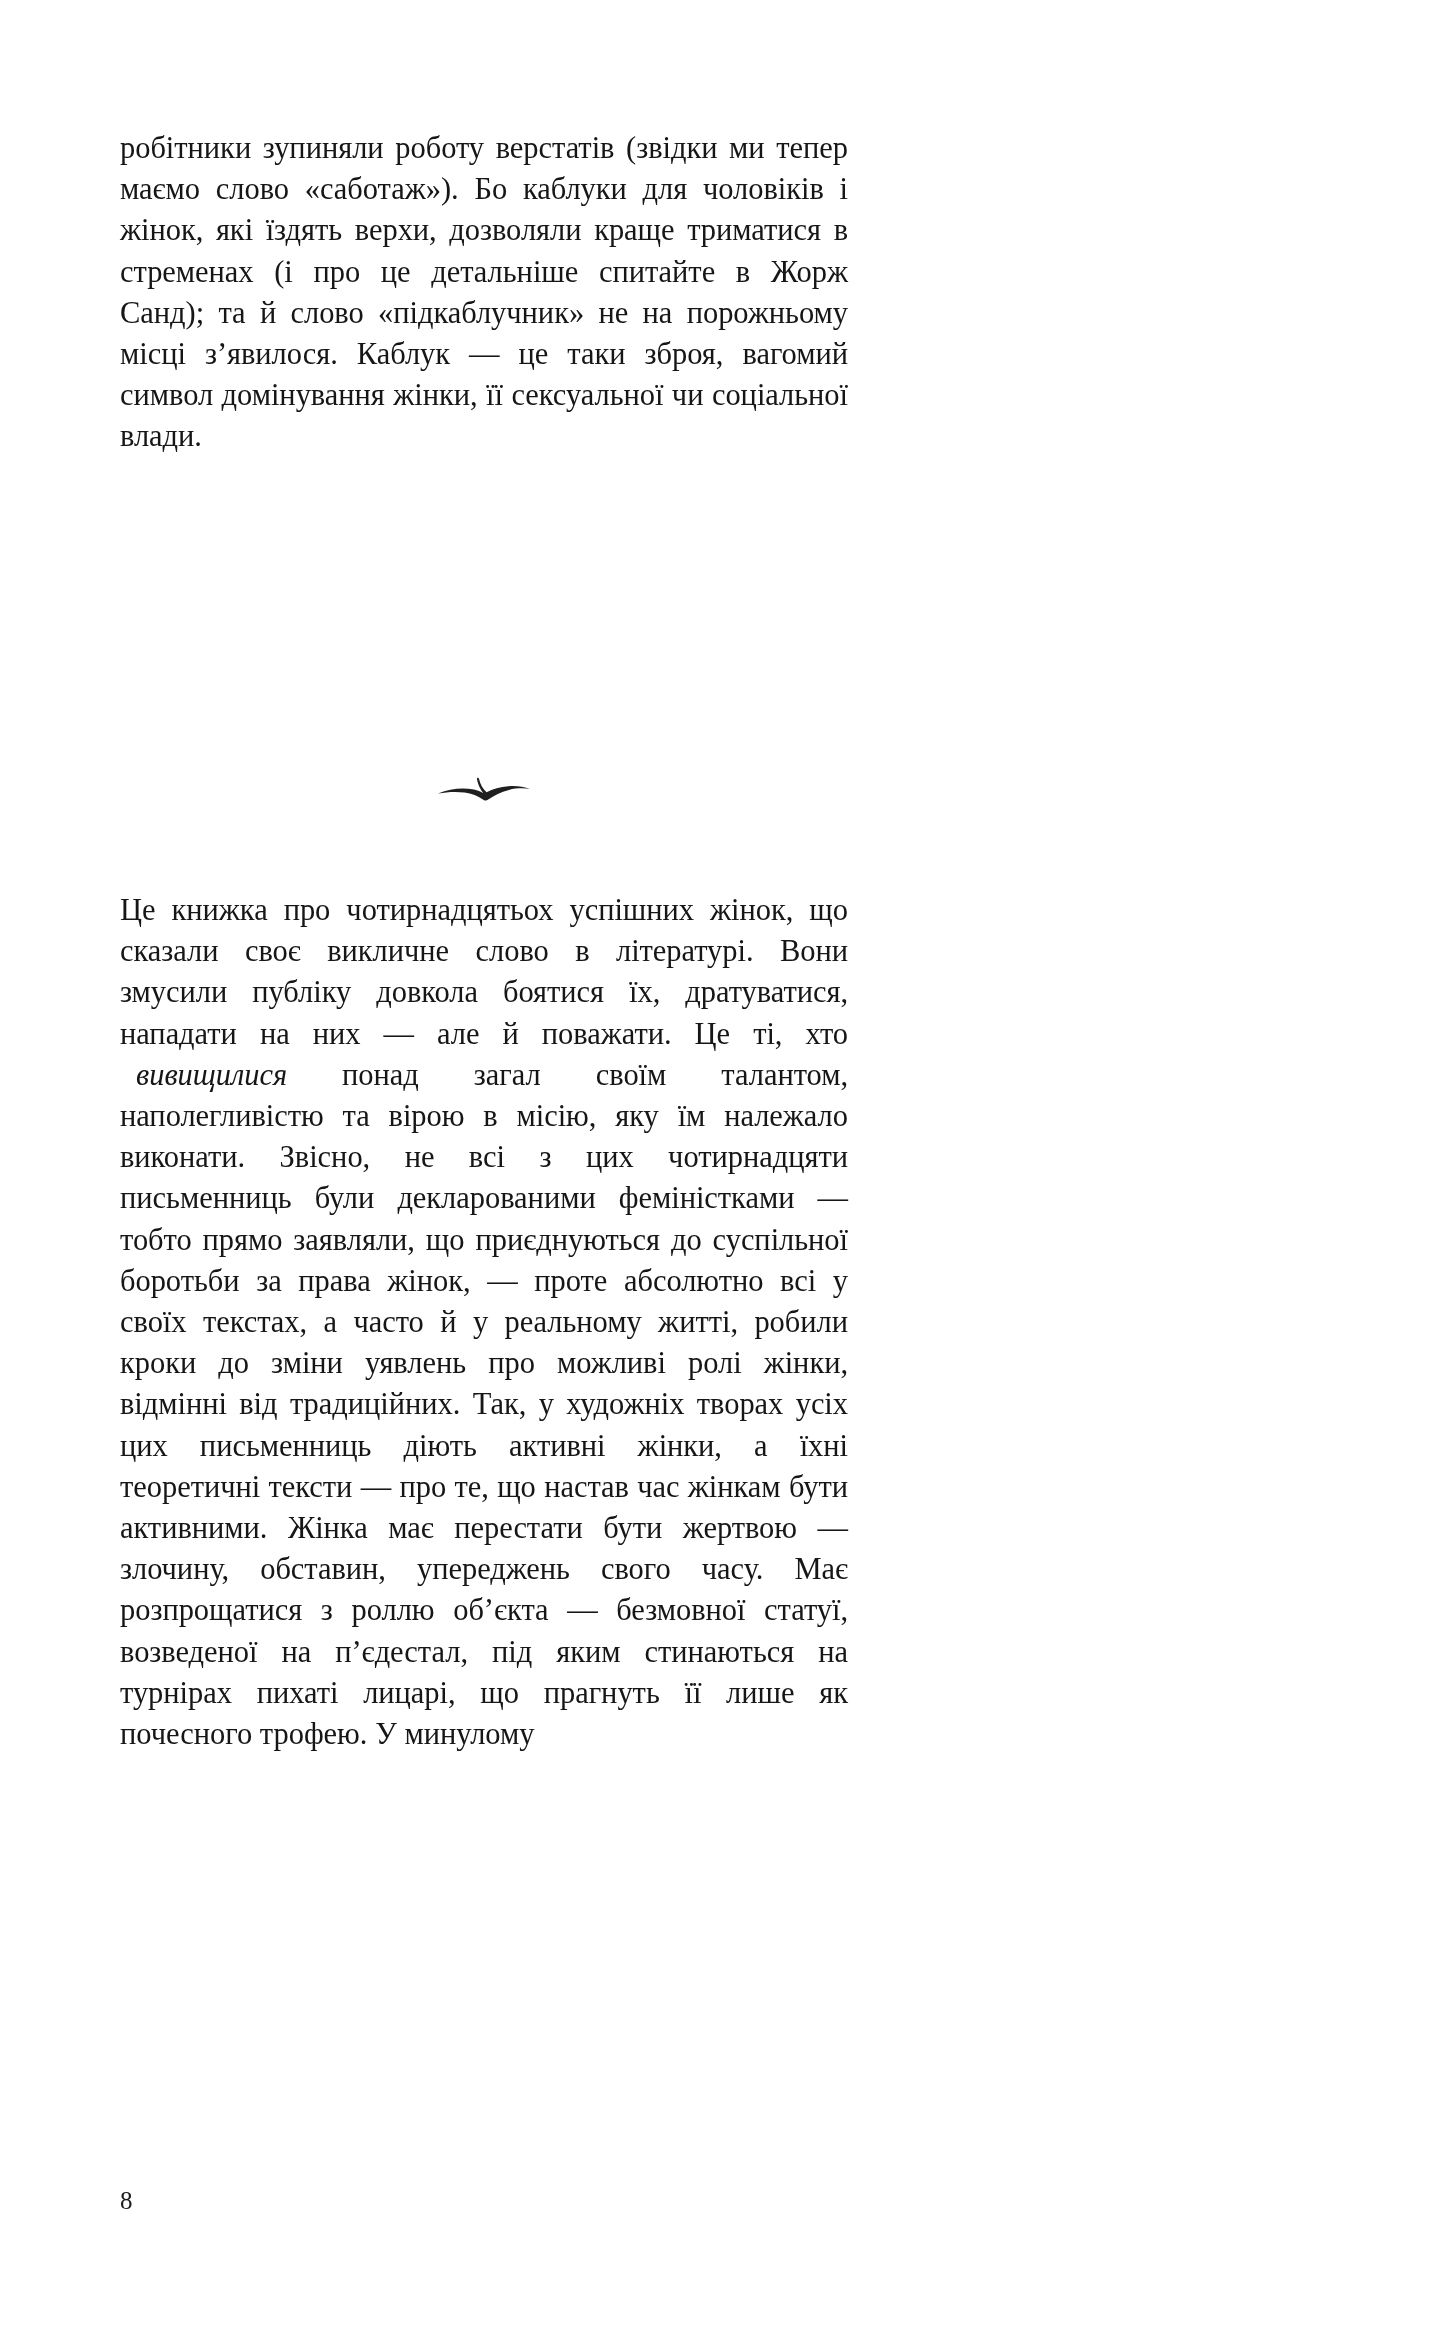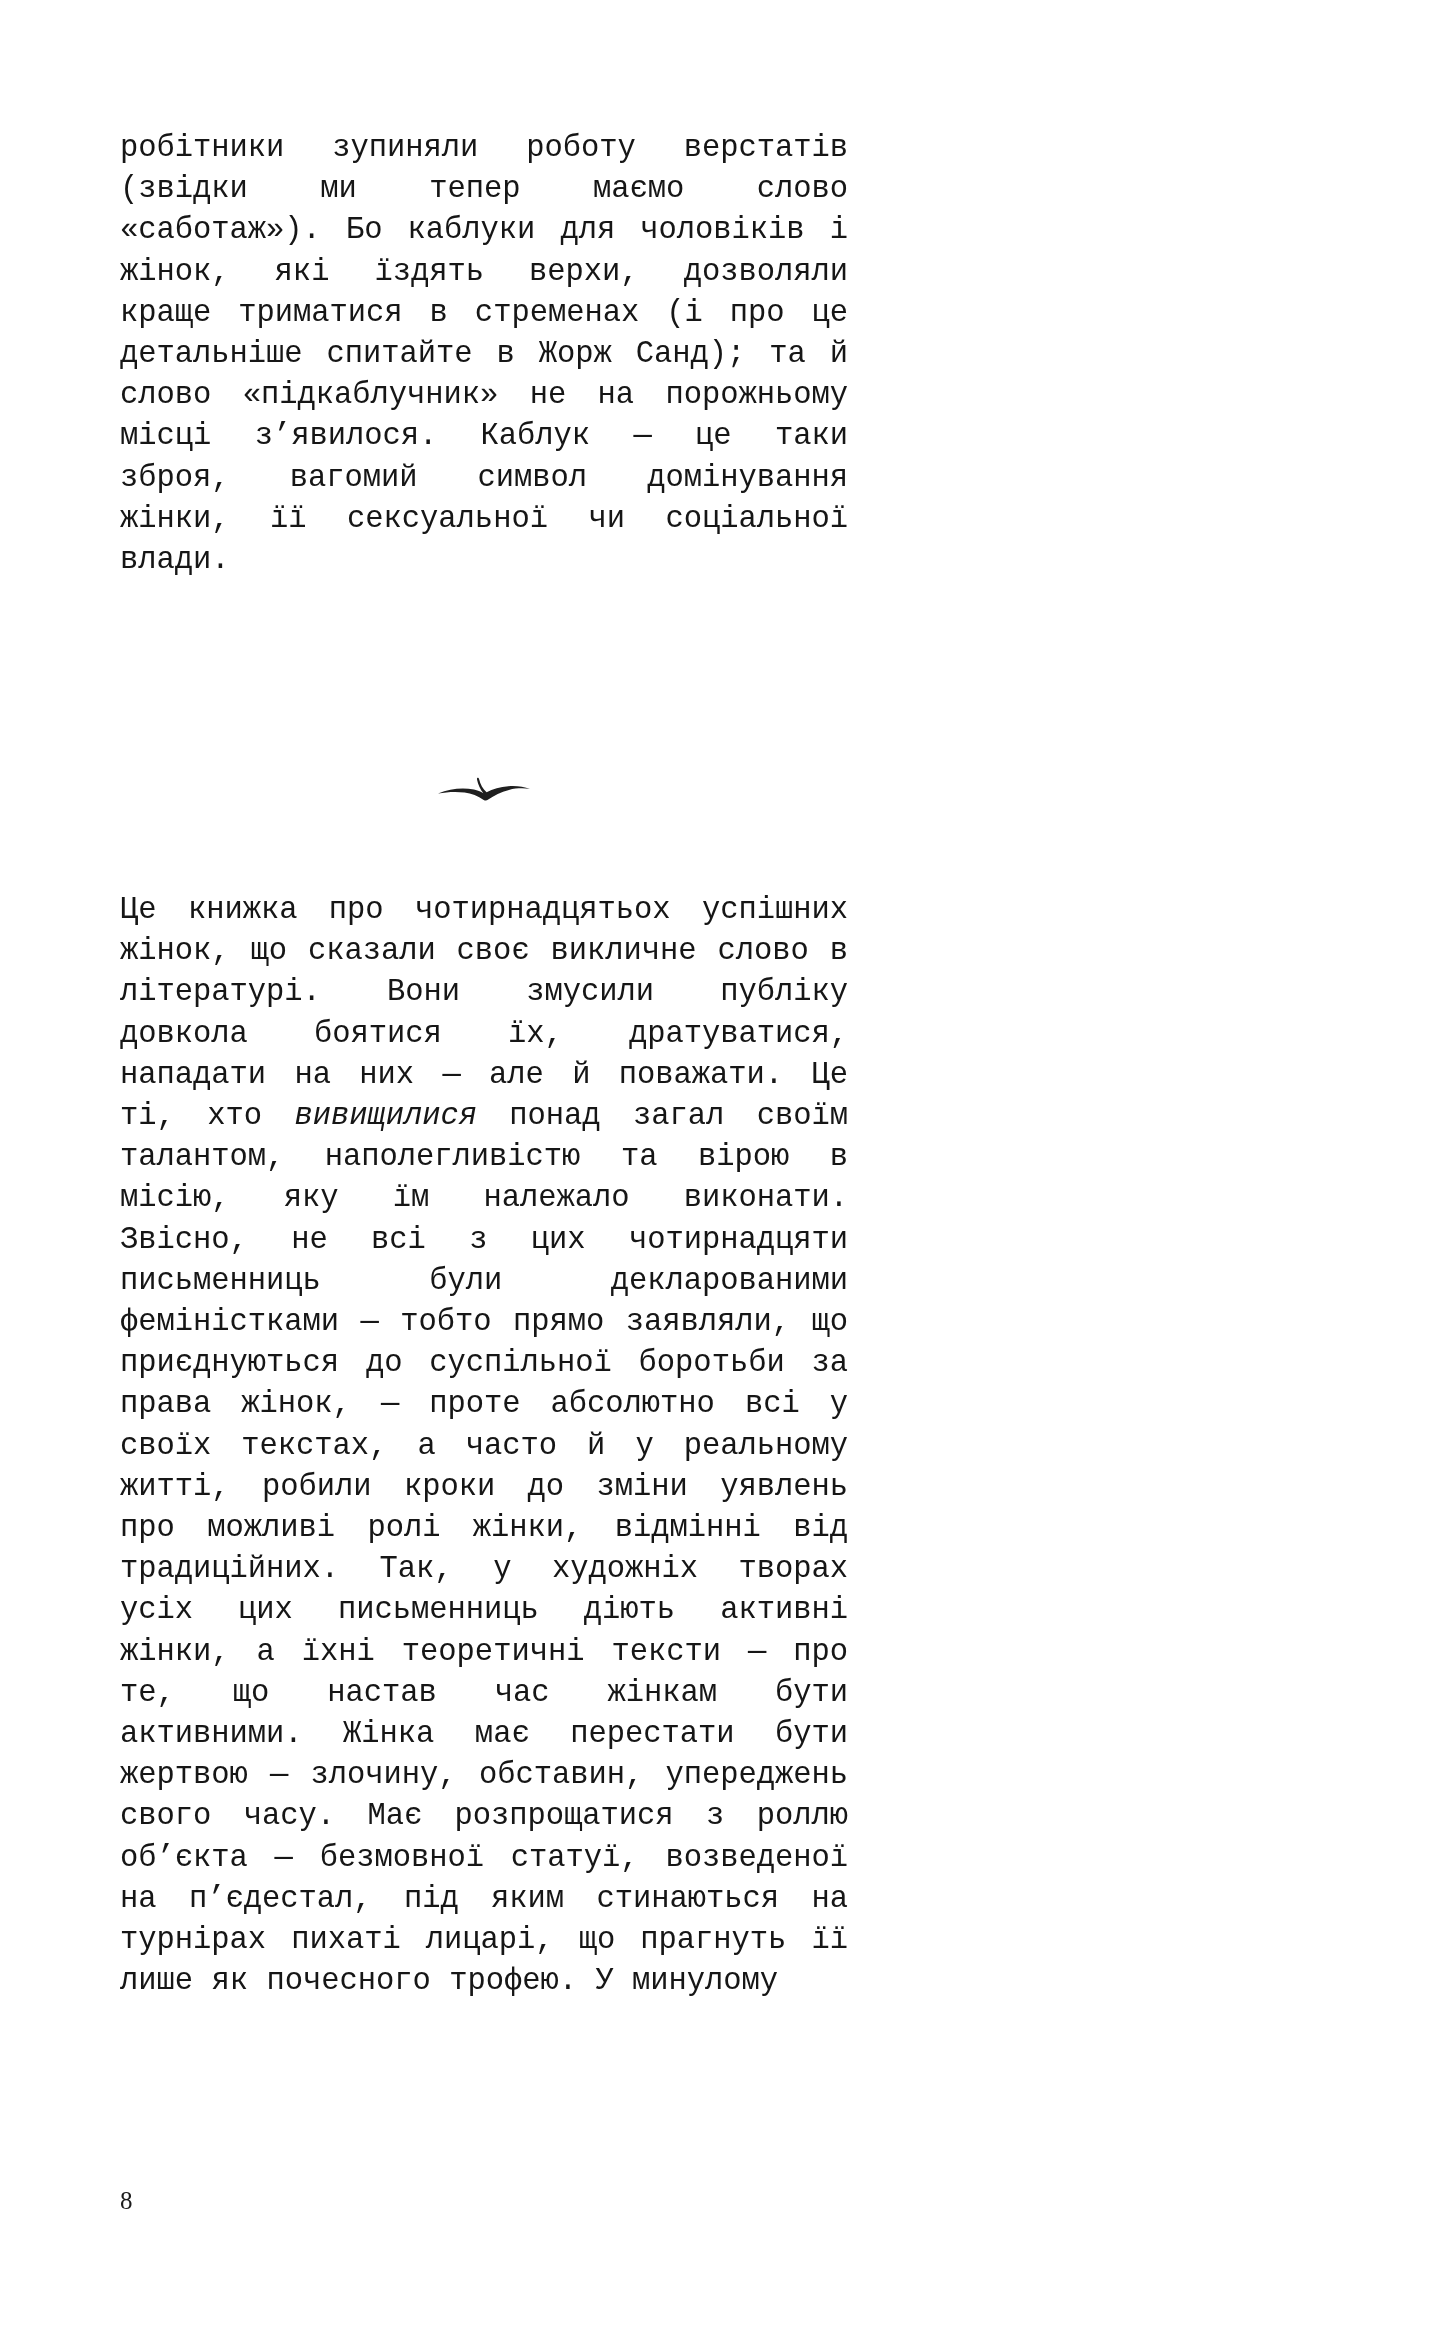--- a/index.html
+++ b/index.html
@@ -30,25 +30,25 @@
   }
   .body-paragraph {
     margin: 0;
     font-size: 30.5px;
     line-height: 41.2px;
     text-align: justify;
     text-align-last: left;
     letter-spacing: -0.05px;
     word-spacing: 0.2px;
     color: #161616;
-    font-family: Liberation Mono, monospace;
     -webkit-font-smoothing: antialiased;
   }
   .body-paragraph .em {
     font-style: italic;
+    margin-left: 16px;
   }
   .ornament-block {
     position: absolute;
     left: 120px;
     top: 742px;
     width: 728px;
     height: 100px;
     display: flex;
     align-items: center;
     justify-content: center;

